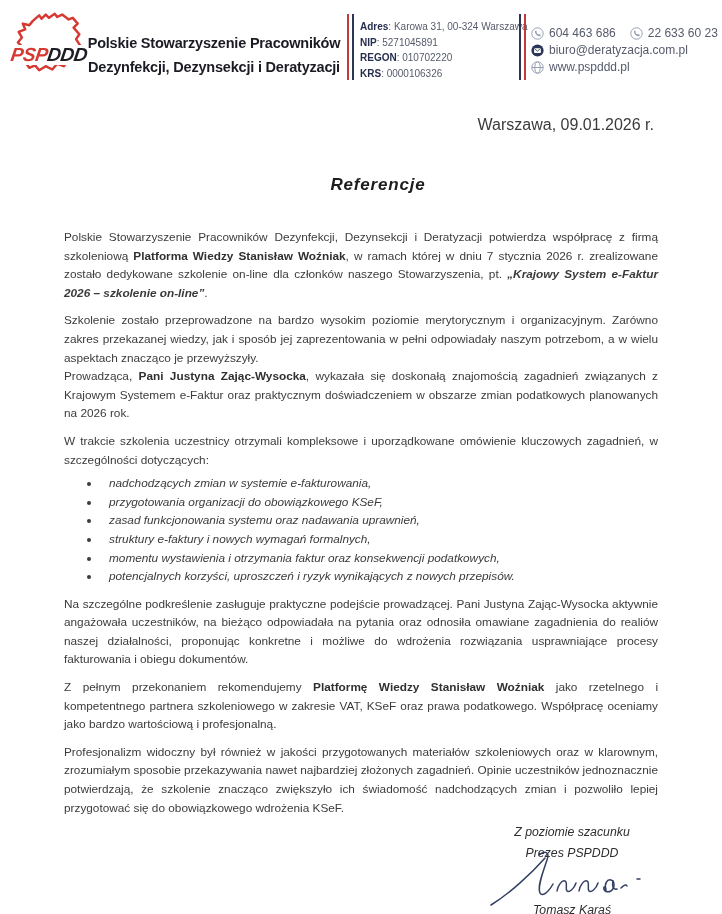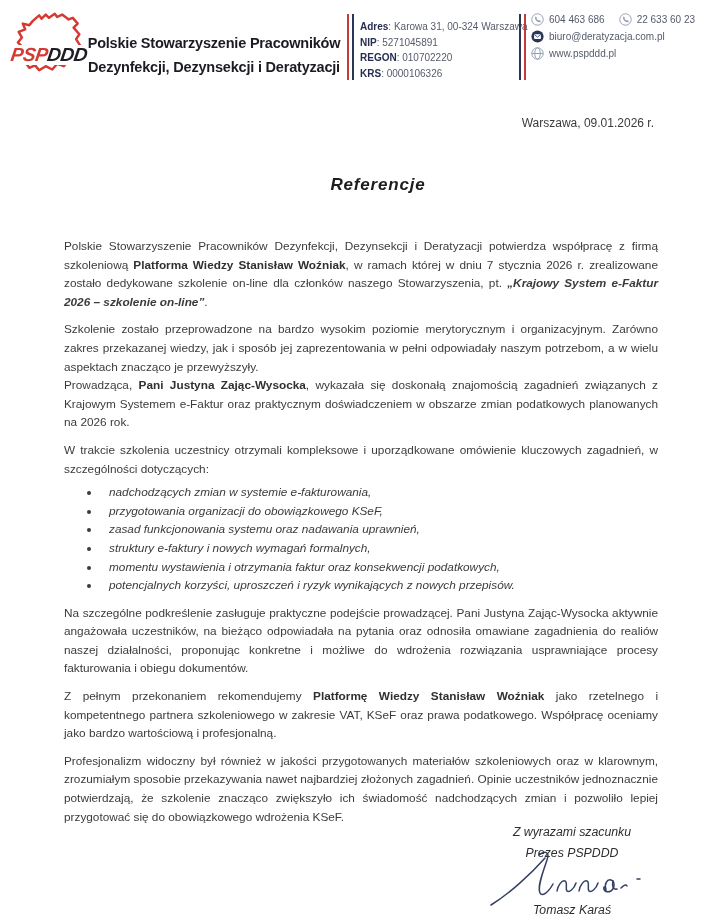--- a/index.html
+++ b/index.html
@@ -18,32 +18,32 @@
   .org-name{position:absolute;left:86px;top:31px;width:256px;text-align:center;
             font-weight:bold;font-size:14.5px;line-height:24px;color:#1b1b24;letter-spacing:-0.2px;}
 
   .vbars{position:absolute;top:14px;width:7px;height:66px;}
   .vbars.red-navy{left:347px;background:linear-gradient(90deg,#c23a39 0 2px,transparent 2px 5px,#2a3558 5px 7px);}
   .vbars.navy-red{left:519px;background:linear-gradient(90deg,#2a3558 0 2px,transparent 2px 5px,#c23a39 5px 7px);}
 
   .addr{position:absolute;left:360px;top:19px;font-size:10px;line-height:15.5px;color:#565b6b;}
   .addr b{color:#262e4e;}
 
-  .contact{position:absolute;left:531px;top:13px;font-size:10px;line-height:13px;color:#565b6b;}
+  .contact{position:absolute;left:531px;top:27px;font-size:12px;line-height:13px;color:#565b6b;}
   .c-row{display:flex;align-items:center;margin-bottom:4px;}
   .c-row .ico{margin-right:5px;flex:0 0 auto;display:inline-flex;}
   .c-gap{width:14px;}
 
   
-  .date{position:absolute;top:116px;right:68px;font-size:12px;color:#3b3b3b;}
+  .date{position:absolute;top:116px;right:68px;font-size:16px;color:#3b3b3b;}
   .title{position:absolute;top:175px;left:0;width:716px;text-align:center;
          font-size:17px;font-weight:bold;font-style:italic;color:#1d1d1d;letter-spacing:0.8px;padding-left:20px;}
 
   
-  .body{position:absolute;top:237px;left:64px;width:594px;
+  .body{position:absolute;top:228px;left:64px;width:594px;
         font-size:11.8px;line-height:18.6px;text-align:justify;color:#3b3b3b;}
   .body p{margin:0 0 9px 0;}
   .body b{color:#303030;}
   .bold-italic{font-weight:bold;font-style:italic;}
   ul.bullets{margin:0 0 9px 0;padding-left:37px;}
   ul.bullets li{padding-left:8px;font-style:italic;}
 
   
   .sig{position:absolute;top:822px;left:448px;width:248px;text-align:center;
        font-style:italic;font-size:12.3px;line-height:21px;color:#2e2e2e;}
@@ -141,21 +141,21 @@
 
     <p>Na szczególne podkreślenie zasługuje praktyczne podejście prowadzącej. Pani Justyna Zając-Wysocka aktywnie angażowała uczestników, na bieżąco odpowiadała na pytania oraz odnosiła omawiane zagadnienia do realiów naszej działalności, proponując konkretne i możliwe do wdrożenia rozwiązania usprawniające procesy fakturowania i obiegu dokumentów.</p>
 
     <p><span>Z pełnym przekonaniem rekomendujemy </span><b>Platformę Wiedzy Stanisław Woźniak</b><span> jako rzetelnego i kompetentnego partnera szkoleniowego w zakresie VAT, KSeF oraz prawa podatkowego. Współpracę oceniamy jako bardzo wartościową i profesjonalną.</span></p>
 
     <p>Profesjonalizm widoczny był również w jakości przygotowanych materiałów szkoleniowych oraz w klarownym, zrozumiałym sposobie przekazywania nawet najbardziej złożonych zagadnień. Opinie uczestników jednoznacznie potwierdzają, że szkolenie znacząco zwiększyło ich świadomość nadchodzących zmian i pozwoliło lepiej przygotować się do obowiązkowego wdrożenia KSeF.</p>
 
   </div>
 
   <div class="sig">
-    <div>Z wyrazami szacunku</div>
+    <div>Z poziomie szacunku</div>
     <div>Prezes PSPDDD</div>
     <svg class="sig-scrawl" width="170" height="58" viewBox="0 0 170 58">
       <g fill="none" stroke="#333f63" stroke-width="1.5" stroke-linecap="round">
         <path d="M4,56 C22,45 44,25 58,9"></path>
         <path d="M52,6 C58,1 63,3 60,11 C56,23 50,38 53,44 C55,48 61,44 66,35"></path>
         <path d="M70,42 C71,36 75,31 78,32 C81,33 78,40 80,42 C82,44 87,40 89,34"></path>
         <path d="M92,42 C93,36 97,31 100,32 C103,33 100,40 102,42 C104,44 109,40 111,34"></path>
         <path d="M119,41 C117,35 120,30 124,31 C128,32 128,39 124,42 C120,44 116,42 117,38"></path>
         <path d="M126,32 C125,37 126,41 130,40"></path>
         <path d="M134,39 C137,36 139,35 140,37"></path>

